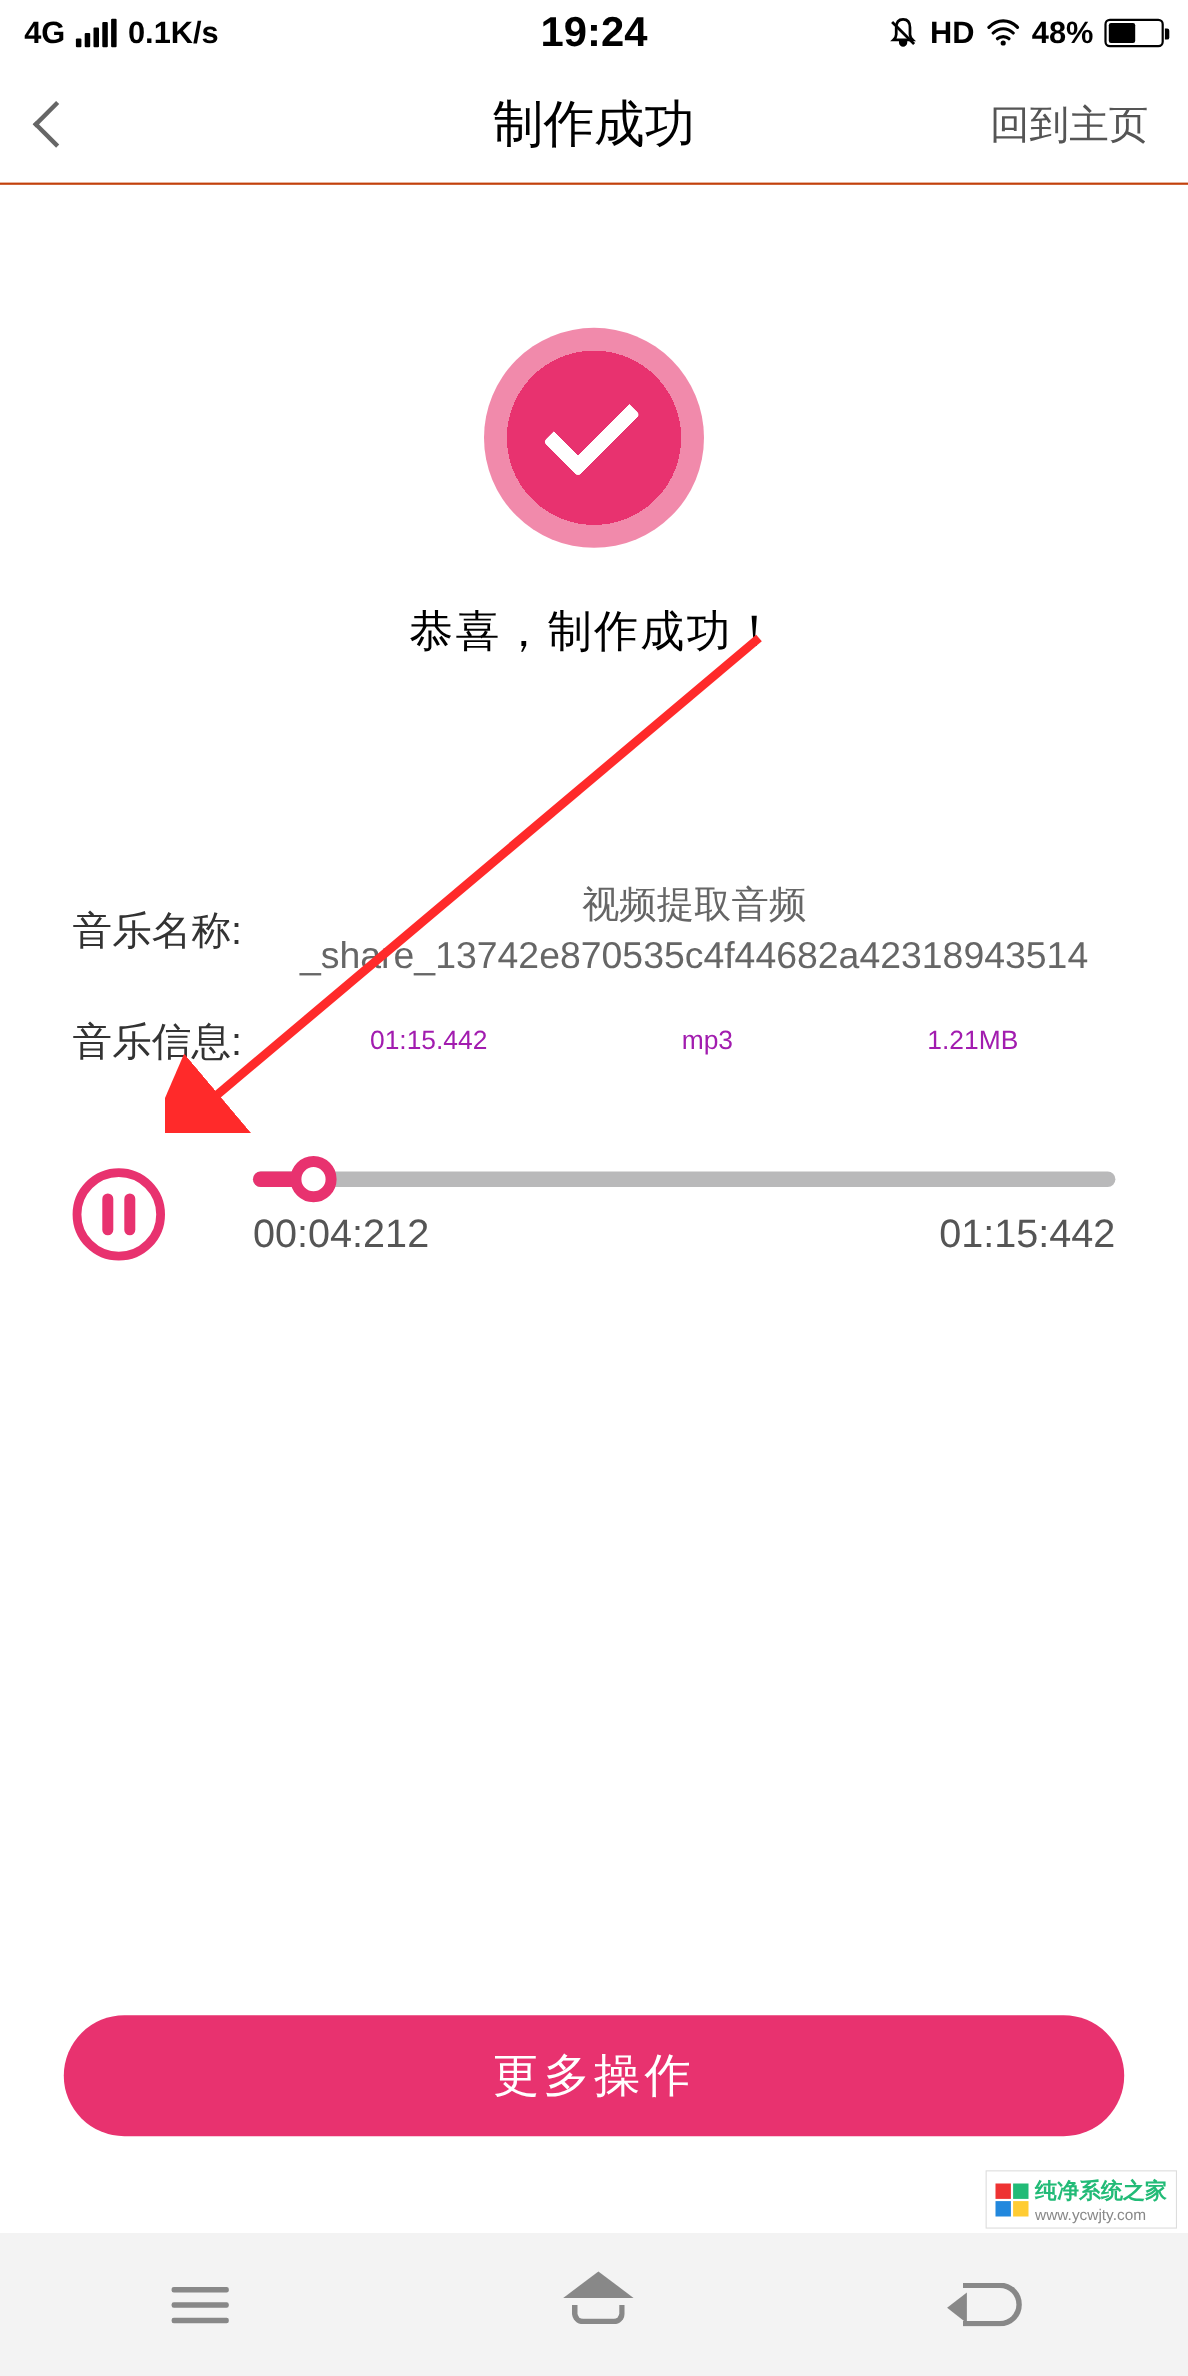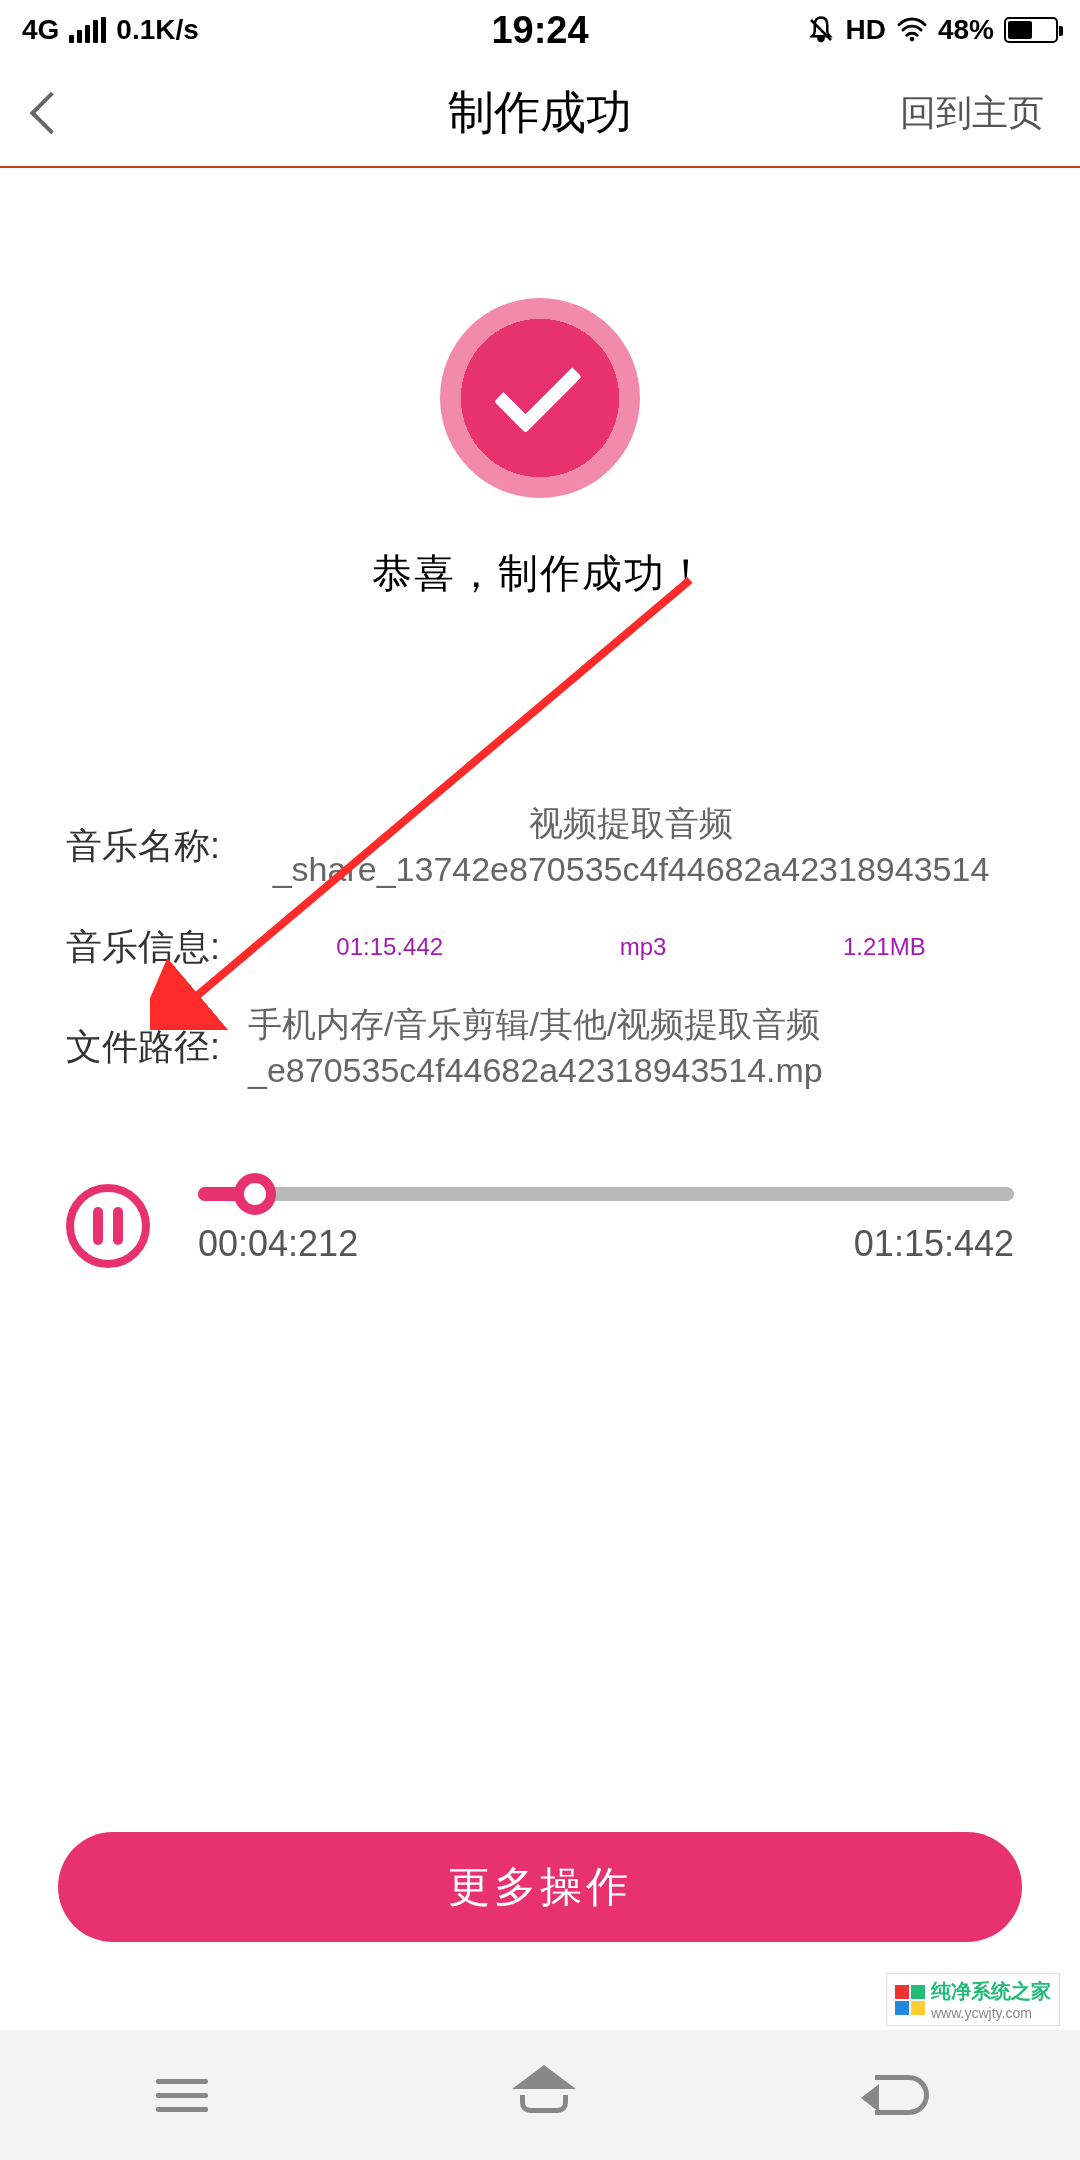--- a/index.html
+++ b/index.html
@@ -70,21 +70,21 @@
     .info-value { flex: 1; text-align: center; color: #666; font-size: 34px; line-height: 1.35; }
     .info-value.left { text-align: left; }
     .info-meta { display: flex; justify-content: space-around; flex:1; color:#a21caf; font-size:24px; }
     
     .player { padding: 0 66px; margin-top: 90px; display: flex; align-items: center; gap: 48px; }
     .pause-btn {
       width: 84px; height: 84px; border: 8px solid #e8326f; border-radius: 50%;
       display:flex; align-items:center; justify-content:center; gap: 10px;
     }
     .pause-btn span { width: 10px; height: 38px; background:#e8326f; border-radius: 5px; }
-    .track-wrap { flex:1; }
+    .track-wrap { flex:1;margin-left:32px; }
     .track {
       height: 14px; background: #b9b9ba; border-radius: 8px; position: relative;
     }
     .track-fill { position:absolute; left:0; top:0; bottom:0; width:7%; background:#e8326f; border-radius:8px; }
     .thumb {
       position:absolute; left:7%; top:50%; transform:translate(-50%,-50%);
       width:42px; height:42px; background:#fff; border:10px solid #e8326f; border-radius:50%;
     }
     .time-row { display:flex; justify-content:space-between; margin-top:22px; font-size:36px; color:#555; }
     
@@ -112,21 +112,21 @@
     .nav-home .base { width:48px; height:18px; border:5px solid #888; border-top:none; border-radius:0 0 10px 10px; position:absolute; bottom:6px; left:6px; }
     .nav-back-icon {
       width:54px; height:40px; border:5px solid #888; border-left:none; border-radius:0 20px 20px 0;
       position:relative;
     }
     .nav-back-icon::before {
       content:""; position:absolute; left:-14px; top:4px;
       width:0;height:0;border-top:14px solid transparent;border-bottom:14px solid transparent;border-right:18px solid #888;
     }
     
-    .watermark { position:absolute; right:20px; bottom:134px; font-size:20px; display:flex; align-items:center; gap:6px; background:#fff; padding:4px 8px; border:1px solid #ddd; }
+    .watermark { position:absolute; right:10px; bottom:134px; font-size:20px; display:flex; align-items:center; gap:6px; background:#fff; padding:4px 8px; border:1px solid #ddd; }
     .wm-logo { width:30px; height:30px; display:grid; grid-template-columns:1fr 1fr; grid-template-rows:1fr 1fr; gap:2px; }
     .wm-logo span:nth-child(1){background:#e33;}
     .wm-logo span:nth-child(2){background:#2b7;}
     .wm-logo span:nth-child(3){background:#28d;}
     .wm-logo span:nth-child(4){background:#fc3;}
     .wm-text1{color:#2b7;font-weight:bold}
     .wm-text2{color:#888;font-size:14px;display:block}
   </style>
 </head>
 <body>
@@ -189,24 +189,20 @@
     <div class="info-value">视频提取音频_share_13742e870535c4f44682a42318943514</div>
   </div>
   <div class="info-row">
     <div class="info-label">音乐信息:</div>
     <div class="info-meta">
       <span>01:15.442</span>
       <span>mp3</span>
       <span>1.21MB</span>
     </div>
   </div>
-  <div class="info-row">
-    <div class="info-label">文件路径:</div>
-    <div class="info-value left">手机内存/音乐剪辑/其他/视频提取音频_e870535c4f44682a42318943514.mp</div>
-  </div>
 </div>
 
 <div class="player">
   <div class="pause-btn">
     <span></span>
       <span></span>
   </div>
   <div class="track-wrap">
     <div class="track">
       <div class="track-fill"></div>

